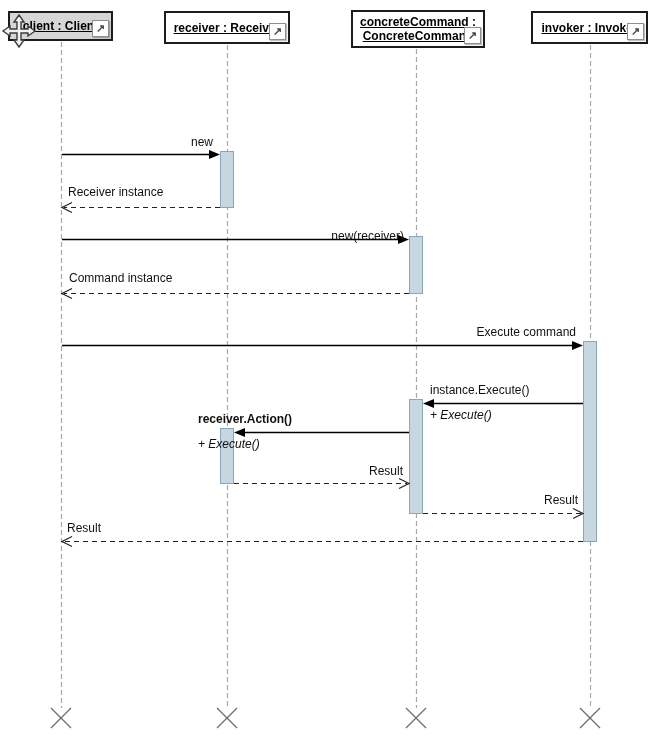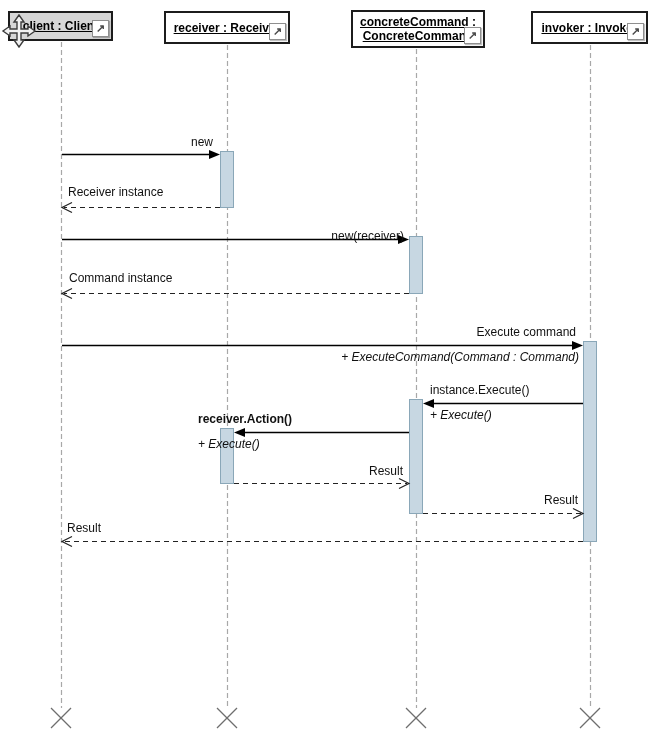--- a/index.html
+++ b/index.html
@@ -156,21 +156,20 @@
   <div class="obj-box box-invoker">
     <span class="obj-label">invoker : Invoker</span>
     <span class="expand-icon">↗</span>
   </div>
 
   <span class="m-label lab-new">new</span>
   <span class="m-label lab-recv-inst">Receiver instance</span>
   <span class="m-label lab-new-recv">new(receiver)</span>
   <span class="m-label lab-cmd-inst">Command instance</span>
   <span class="m-label lab-exec-cmd">Execute command</span>
-  <span class="m-label op-label lab-exec-op">+ ExecuteCommand(Command : Command)</span>
   <span class="m-label lab-cmd-exec">instance.Execute()</span>
   <span class="m-label op-label lab-exec2-op">+ Execute()</span>
   <span class="m-label lab-recv-act">receiver.Action()</span>
   <span class="m-label op-label lab-action-op">+ Execute()</span>
   <span class="m-label lab-result1">Result</span>
   <span class="m-label lab-result2">Result</span>
   <span class="m-label lab-result3">Result</span>
 
   <svg class="cursor-move" width="36" height="36" viewBox="-18 -18 36 36">
     <polygon points="0,-16 -5,-9 -2,-9 -2,-2 -9,-2 -9,-5 -16,0 -9,5 -9,2 -2,2 -2,9 -5,9 0,16 5,9 2,9 2,2 9,2 9,5 16,0 9,-5 9,-2 2,-2 2,-9 5,-9" fill="#f2f2f2" stroke="#3c3c3c" stroke-width="1.4"></polygon>

